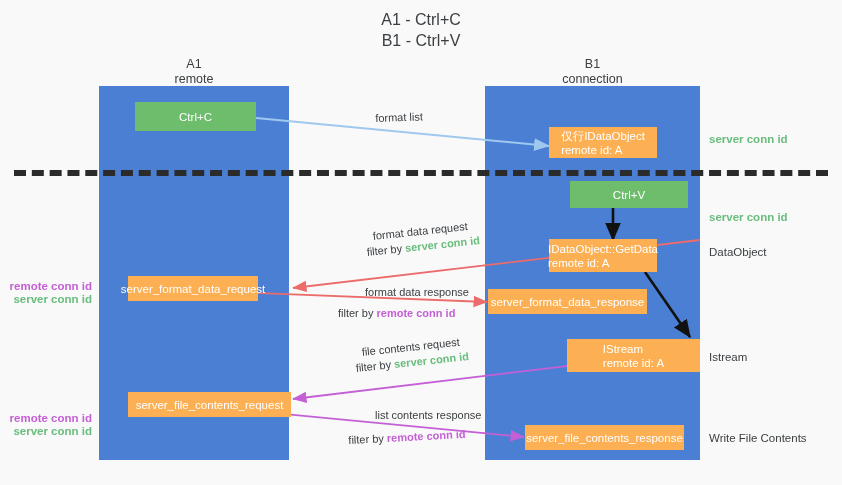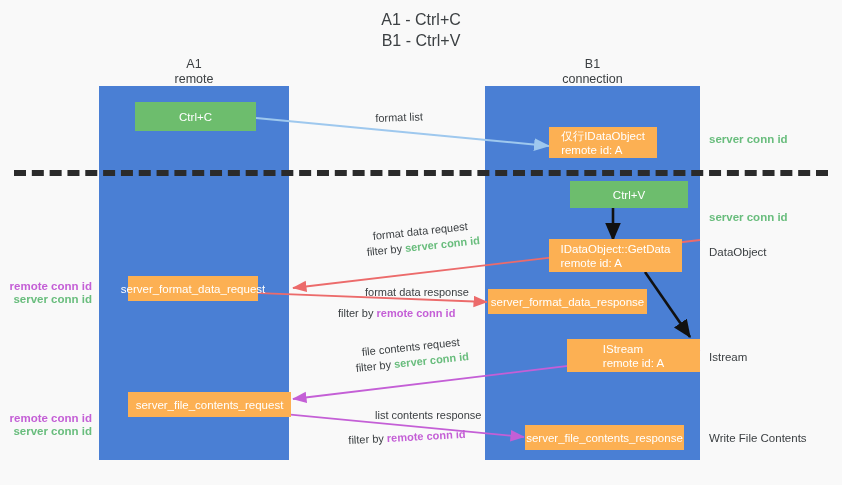--- a/index.html
+++ b/index.html
@@ -152,21 +152,21 @@
     <line x1="128" y1="399" x2="524" y2="437" stroke="#c45fd6" stroke-width="1.8" marker-end="url(#ah-purple)"></line>
   </svg>
 
   <div class="box green" style="left:135px; top:102px; width:121px; height:29px;">Ctrl+C</div>
 
   <div class="box orange" style="left:549px; top:127px; width:108px; height:31px;">仅行IDataObject
 remote id: A</div>
 
   <div class="box green" style="left:554px; top:181px; width:118px; height:27px;margin-left:16px;">Ctrl+V</div>
 
-  <div class="box orange" style="left:549px; top:239px; width:133px; height:33px;">IDataObject::GetData
+  <div class="box orange" style="left:549px; top:239px; width:108px; height:33px;">IDataObject::GetData
 remote id: A</div>
 
   <div class="box orange" style="left:128px; top:276px; width:130px; height:25px;">server_format_data_request</div>
 
   <div class="box orange" style="left:488px; top:289px; width:159px; height:25px;">server_format_data_response</div>
 
   <div class="box orange" style="left:567px; top:339px; width:133px; height:33px;">IStream
 remote id: A</div>
 
   <div class="box orange" style="left:525px; top:425px; width:159px; height:25px;">server_file_contents_response</div>

